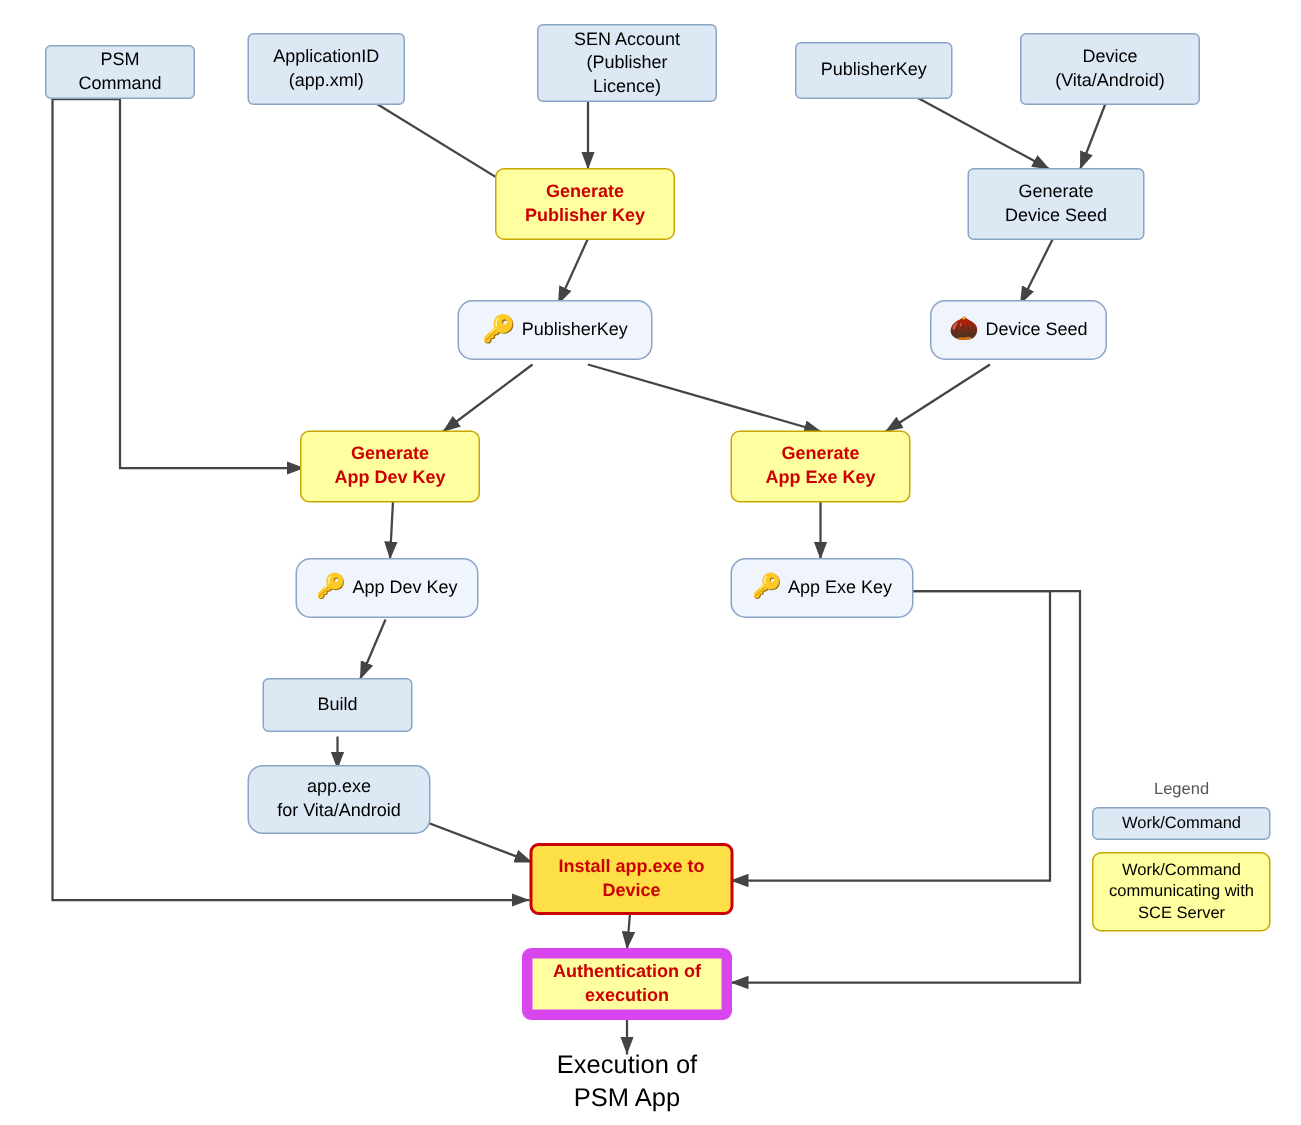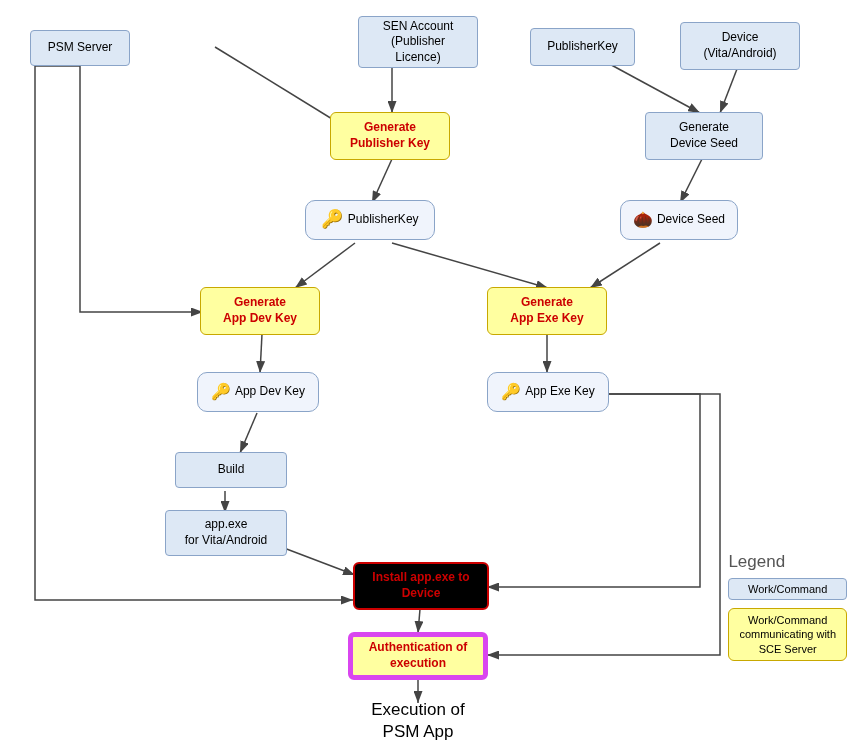--- a/index.html
+++ b/index.html
@@ -49,51 +49,50 @@
     }
     .node-key {
       border: 1.5px solid #8aa4c8;
       background: #f0f4fc;
       border-radius: 10px;
       padding: 4px 8px;
       color: #000;
     }
     .node-install {
       border: 2px solid #cc0000;
-      background: #000000;
+      background: #fde047;
       border-radius: 6px;
       padding: 4px 8px;
       color: #cc0000;
       font-weight: bold;
     }
     .node-auth {
-      border: 5px solid #d946ef;
+      border: 7px solid #d946ef;
       background: #ffffa0;
       border-radius: 6px;
       padding: 4px 8px;
       color: #cc0000;
       font-weight: bold;
     }
     .node-exec {
       background: transparent;
       border: none;
       color: #000;
       font-size: 17px;
     }
     .legend-box {
       position: absolute;
       right: 20px;
       top: 520px;
     }
     .legend-title {
-      font-size: 17px;
+      font-size: 11px;
       color: #555;
       margin-bottom: 6px;
-      text-align: left;
-      margin-top: 32px;
+      text-align: center;
     }
     .legend-item {
       border: 1.5px solid #8aa4c8;
       background: #dde8f5;
       border-radius: 4px;
       padding: 4px 10px;
       margin-bottom: 8px;
       font-size: 11px;
       text-align: center;
       color: #000;
@@ -155,23 +154,26 @@
     <line x1="420" y1="609" x2="418" y2="633" stroke="#444" stroke-width="1.5" marker-end="url(#arrowhead)"></line>
 
     <polyline points="605,394 720,394 720,655 487,655" stroke="#444" stroke-width="1.5" fill="none" marker-end="url(#arrowhead)"></polyline>
 
     <line x1="418" y1="679" x2="418" y2="703" stroke="#444" stroke-width="1.5" marker-end="url(#arrowhead)"></line>
 
     <polyline points="80,66 35,66 35,600 353,600" stroke="#444" stroke-width="1.5" fill="none" marker-end="url(#arrowhead)"></polyline>
   </svg>
 
   <div class="node node-plain" style="left:30px;top:30px;width:100px;height:36px;">
-    <span>PSM Server</span>
-  </div>
-
+    <span>PSM Command</span>
+  </div>
+
+  <div class="node node-plain" style="left:165px;top:22px;width:105px;height:48px;">
+    <span>ApplicationID<br>(app.xml)</span>
+  </div>
 
   <div class="node node-plain" style="left:335px;top:16px;width:120px;height:52px;margin-left:23px;">
     <span>SEN Account<br>(Publisher Licence)</span>
   </div>
 
   <div class="node node-plain" style="left:530px;top:28px;width:105px;height:38px;">
     <span>PublisherKey</span>
   </div>
 
   <div class="node node-plain" style="left:680px;top:22px;width:120px;height:48px;">
@@ -207,25 +209,25 @@
   <div class="node node-key" style="left:197px;top:372px;width:122px;height:40px;">
     <span style="font-size:16px;margin-right:4px;">🔑</span>
     <span>App Dev Key</span>
   </div>
 
   <div class="node node-key" style="left:487px;top:372px;width:122px;height:40px;">
     <span style="font-size:16px;margin-right:4px;">🔑</span>
     <span>App Exe Key</span>
   </div>
 
-  <div class="node node-plain" style="left:175px;top:452px;width:112px;height:36px;">
+  <div class="node node-plain" style="left:175px;top:452px;width:100px;height:36px;">
     <span>Build</span>
   </div>
 
-  <div class="node node-plain" style="left:165px;top:510px;width:122px;height:46px;">
+  <div class="node node-plain" style="left:165px;top:510px;width:122px;height:46px;border-radius:10px;">
     <span>app.exe<br>for Vita/Android</span>
   </div>
 
   <div class="node node-install" style="left:353px;top:562px;width:136px;height:48px;">
     <span>Install app.exe to<br>Device</span>
   </div>
 
   <div class="node node-auth" style="left:348px;top:632px;width:140px;height:48px;">
     <span>Authentication of<br>execution</span>
   </div>

